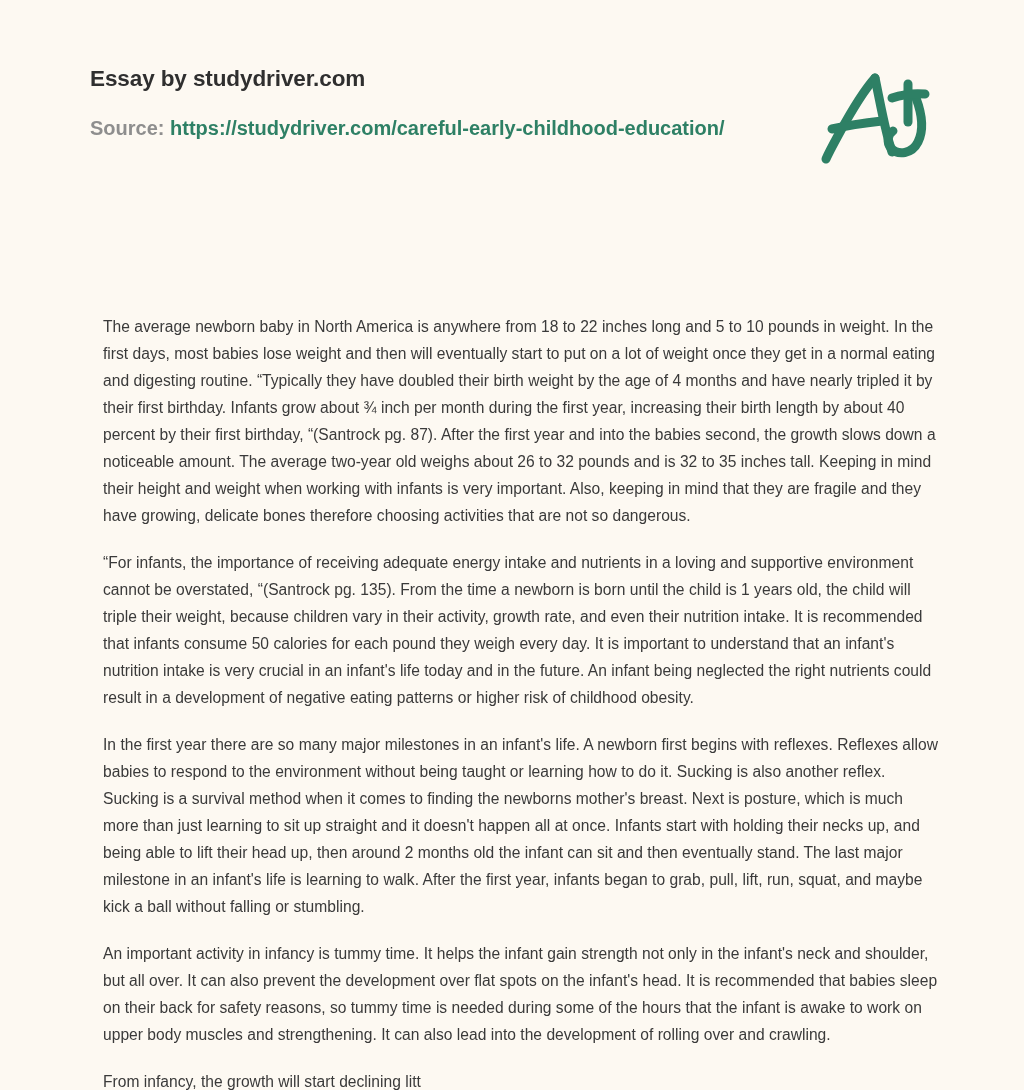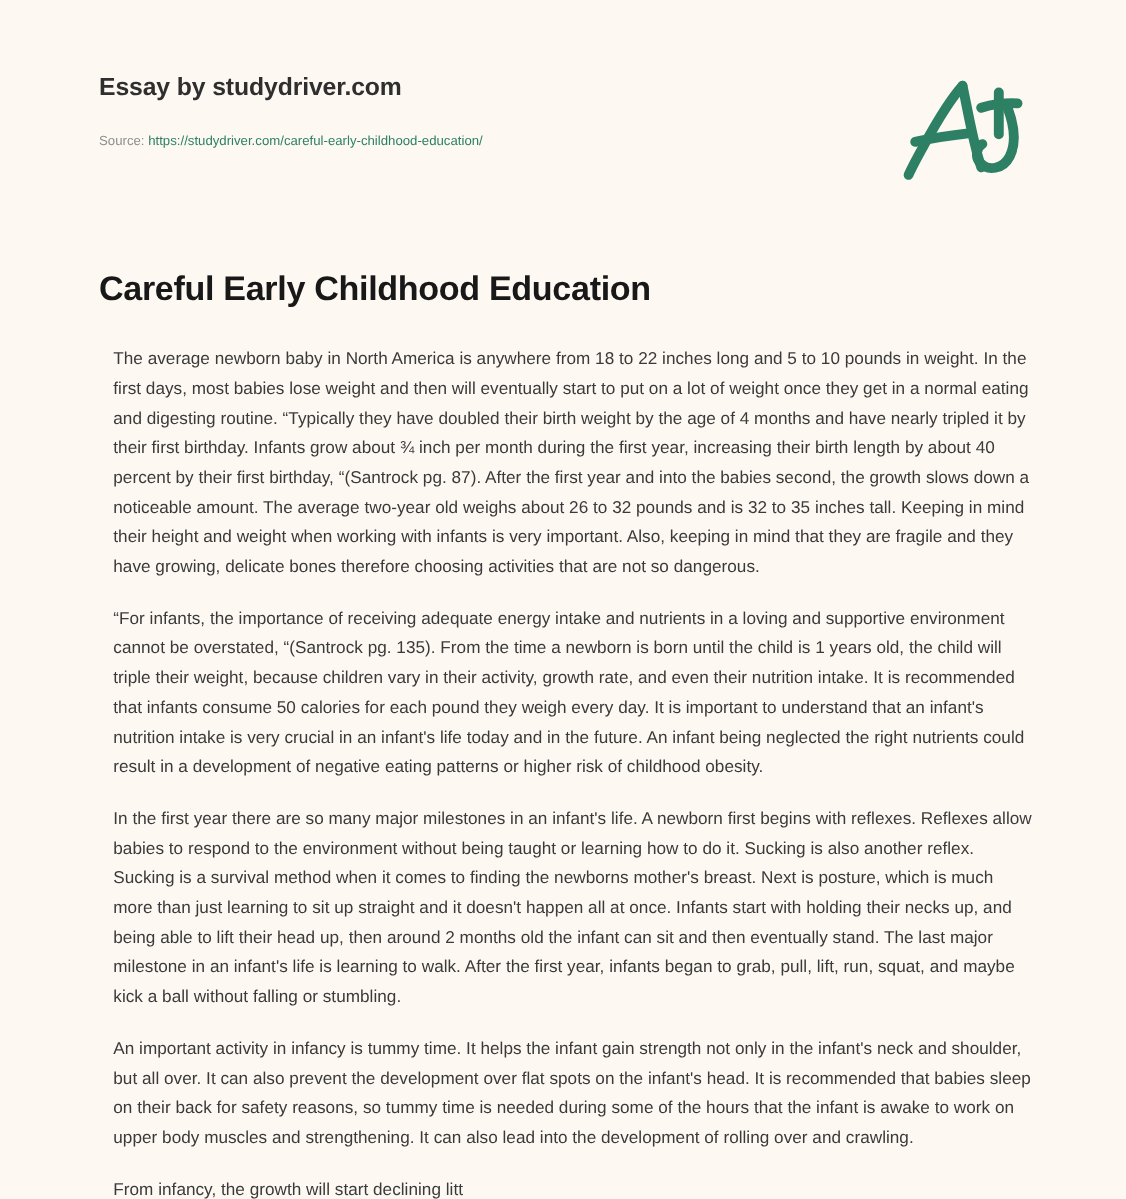--- a/index.html
+++ b/index.html
@@ -41,23 +41,24 @@
     font-weight: bold;
     color: #2f2f2f;
     letter-spacing: -0.1px;
     white-space: nowrap;
   }
 
   .source-line {
     position: absolute;
     left: 90px;
     top: 118px;
-    font-size: 12px;
+    font-size: 20px;
     white-space: nowrap;
     line-height: 20px;
+    font-weight: bold;
   }
   .source-label {
     color: #8e8e8e;
   }
   .source-url {
     color: #2e8065;
     text-decoration: none;
   }
 
   
@@ -141,21 +142,20 @@
 
           <path d="M96 22 C96 34 96 48 96 60" stroke-width="9"></path>
 
           <path d="M80 36 C89 33 103 31 113 32" stroke-width="9"></path>
         </g>
       </svg>
     </div>
 
   </div>
 
-  <h1 class="doc-title">Careful Early Childhood Education</h1>
 
   <div class="body-copy">
     <p>The average newborn baby in North America is anywhere from 18 to 22 inches long and 5 to 10 pounds in weight. In the first days, most babies lose weight and then will eventually start to put on a lot of weight once they get in a normal eating and digesting routine. “Typically they have doubled their birth weight by the age of 4 months and have nearly tripled it by their first birthday. Infants grow about ¾ inch per month during the first year, increasing their birth length by about 40 percent by their first birthday, “(Santrock pg. 87). After the first year and into the babies second, the growth slows down a noticeable amount. The average two-year old weighs about 26 to 32 pounds and is 32 to 35 inches tall. Keeping in mind their height and weight when working with infants is very important. Also, keeping in mind that they are fragile and they have growing, delicate bones therefore choosing activities that are not so dangerous.</p>
     <p>“For infants, the importance of receiving adequate energy intake and nutrients in a loving and supportive environment cannot be overstated, “(Santrock pg. 135). From the time a newborn is born until the child is 1 years old, the child will triple their weight, because children vary in their activity, growth rate, and even their nutrition intake. It is recommended that infants consume 50 calories for each pound they weigh every day. It is important to understand that an infant's nutrition intake is very crucial in an infant's life today and in the future. An infant being neglected the right nutrients could result in a development of negative eating patterns or higher risk of childhood obesity.</p>
     <p>In the first year there are so many major milestones in an infant's life. A newborn first begins with reflexes. Reflexes allow babies to respond to the environment without being taught or learning how to do it. Sucking is also another reflex. Sucking is a survival method when it comes to finding the newborns mother's breast. Next is posture, which is much more than just learning to sit up straight and it doesn't happen all at once. Infants start with holding their necks up, and being able to lift their head up, then around 2 months old the infant can sit and then eventually stand. The last major milestone in an infant's life is learning to walk. After the first year, infants began to grab, pull, lift, run, squat, and maybe kick a ball without falling or stumbling.</p>
     <p>An important activity in infancy is tummy time. It helps the infant gain strength not only in the infant's neck and shoulder, but all over. It can also prevent the development over flat spots on the infant's head. It is recommended that babies sleep on their back for safety reasons, so tummy time is needed during some of the hours that the infant is awake to work on upper body muscles and strengthening. It can also lead into the development of rolling over and crawling.</p>
     <p class="clipped">From infancy, the growth will start declining litt</p>
   </div>
 
 </div>

